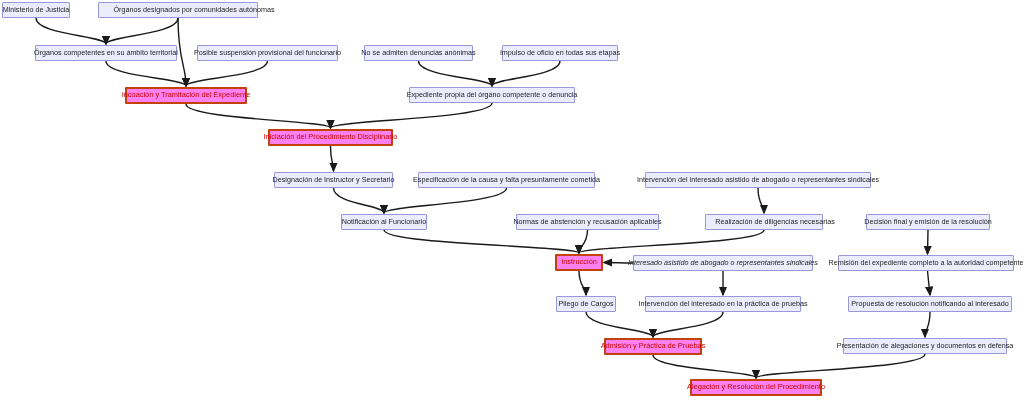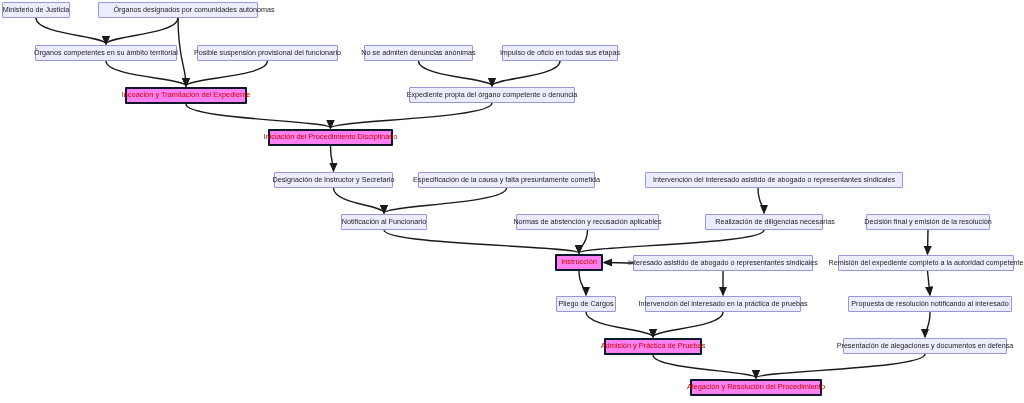--- a/index.html
+++ b/index.html
@@ -38,21 +38,21 @@
   .node-plain {
     background: #ececff;
     border: 1px solid #9898d8;
     color: #1c1c1c;
     font-size: 7.2px;
     height: 16px;
     border-radius: 1px;
   }
   .node-highlight {
     background: #ff80f0;
-    border: 2px solid #0f172a;
+    border: 2px solid #c2410c;
     color: #cc0000;
     font-size: 7.4px;
     height: 17px;
     border-radius: 1px;
   }
   .node-label {
     display: block;
     padding: 0 4px;
   }
 </style>
@@ -122,39 +122,39 @@
       </div>
       <div class="node node-highlight" style="left: 268px; top: 129px; width: 125px;">
         <span class="node-label">Iniciación del Procedimiento Disciplinario</span>
       </div>
       <div class="node node-plain" style="left: 274px; top: 172px; width: 119px;">
         <span class="node-label">Designación de Instructor y Secretario</span>
       </div>
       <div class="node node-plain" style="left: 418px; top: 172px; width: 177px;">
         <span class="node-label">Especificación de la causa y falta presuntamente cometida</span>
       </div>
-      <div class="node node-plain" style="left: 645px; top: 172px; width: 258px;">
+      <div class="node node-plain" style="left: 645px; top: 172px; width: 226px;">
         <span class="node-label">Intervención del interesado asistido de abogado o representantes sindicales</span>
       </div>
       <div class="node node-plain" style="left: 341px; top: 214px; width: 86px;">
         <span class="node-label">Notificación al Funcionario</span>
       </div>
       <div class="node node-plain" style="left: 516px; top: 214px; width: 143px;">
         <span class="node-label">Normas de abstención y recusación aplicables</span>
       </div>
       <div class="node node-plain" style="left: 705px; top: 214px; width: 118px; padding-left: 22px;">
         <span class="node-label">Realización de diligencias necesarias</span>
       </div>
       <div class="node node-plain" style="left: 866px; top: 214px; width: 124px;">
         <span class="node-label">Decisión final y emisión de la resolución</span>
       </div>
       <div class="node node-highlight" style="left: 555px; top: 254px; width: 48px;">
         <span class="node-label">Instrucción</span>
       </div>
-      <div class="node node-plain" style="left: 633px; top: 255px; width: 180px;">
+      <div class="node node-plain" style="left: 633px; top: 255px; width: 180px; font-style: italic;">
         <span class="node-label">Interesado asistido de abogado o representantes sindicales</span>
       </div>
       <div class="node node-plain" style="left: 838px; top: 255px; width: 176px;">
         <span class="node-label">Remisión del expediente completo a la autoridad competente</span>
       </div>
       <div class="node node-plain" style="left: 556px; top: 296px; width: 60px;">
         <span class="node-label">Pliego de Cargos</span>
       </div>
       <div class="node node-plain" style="left: 645px; top: 296px; width: 156px;">
         <span class="node-label">Intervención del interesado en la práctica de pruebas</span>

